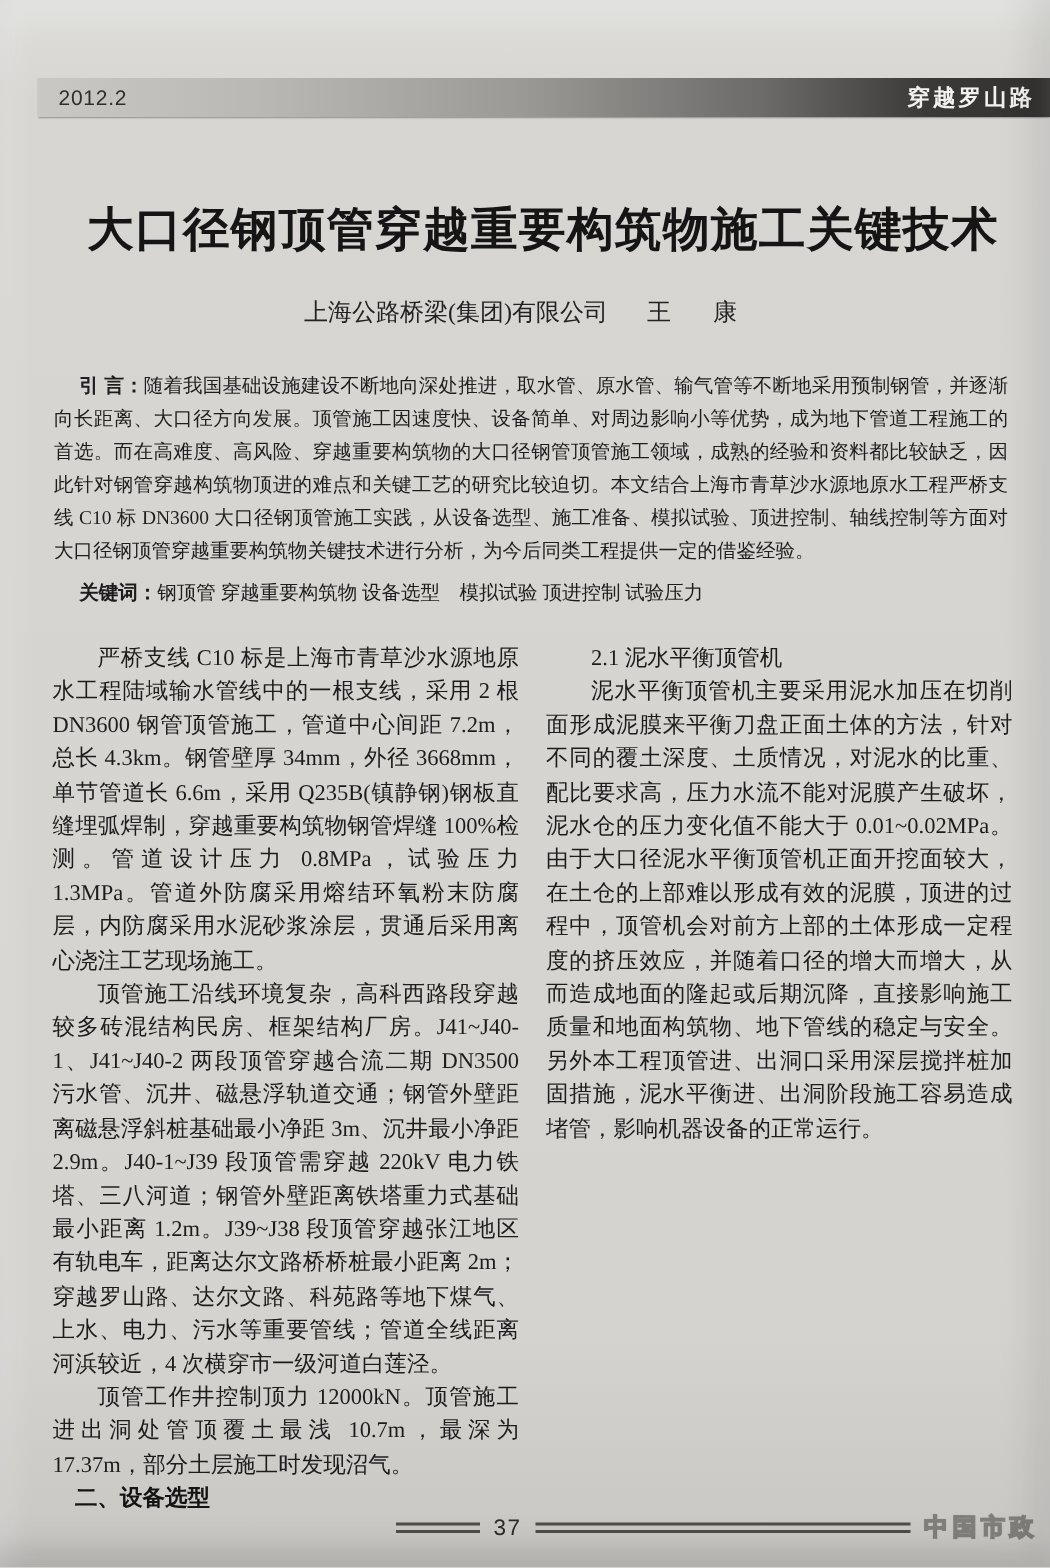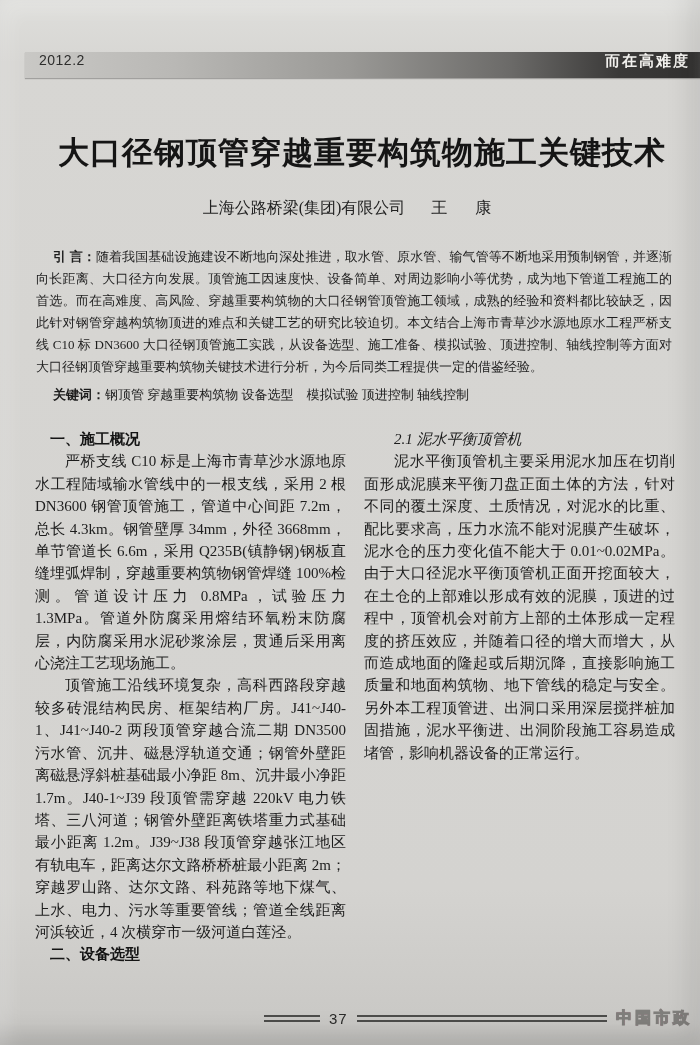--- a/index.html
+++ b/index.html
@@ -8,21 +8,21 @@
     background:linear-gradient(180deg,#dededb 0%,#d7d6d3 6%,#d4d3d0 85%,#c9c8c5 98%,#bdbcb9 100%);
     font-family:"Liberation Serif","DejaVu Serif",serif;
     color:#1c1c1c;
   }
   .page{position:absolute;inset:0;}
   .page::after{content:"";position:absolute;inset:0;pointer-events:none;
     box-shadow:inset -10px -12px 26px rgba(0,0,0,.10), inset 6px 8px 20px rgba(255,255,255,.28);}
   
   .header-bar{
     position:absolute;top:52px;left:25px;width:675px;height:26px;box-sizing:border-box;
-    display:flex;justify-content:space-between;padding:0 10px 0 14px;
+    display:flex;justify-content:space-between;align-items:center;padding:0 10px 0 14px;
     background:linear-gradient(90deg,#c9c8c5 0%,#b9b8b5 22%,#9a9996 48%,#6b6a68 72%,#3a3938 88%,#323130 100%);
     box-shadow:0 1px 1px rgba(0,0,0,.25);
   }
   .issue{font-family:"Liberation Sans","DejaVu Sans",sans-serif;font-size:14px;color:#2d2d2c;letter-spacing:.5px;}
   .column-tag{font-family:"Liberation Sans","DejaVu Sans",sans-serif;font-size:15px;font-weight:bold;color:#f2f1ee;letter-spacing:2px;}
   
   .title{
     position:absolute;top:120px;left:0;width:100%;margin:12px;text-align:center;
     font-family:"Liberation Sans","DejaVu Sans",sans-serif;
     font-size:31px;font-weight:800;letter-spacing:1px;color:#151515;
@@ -35,58 +35,58 @@
   .abstract .label,.keywords .label{font-family:"Liberation Sans","DejaVu Sans",sans-serif;font-weight:bold;text-align:right;}
   .keywords{margin:6px 0 0 0;font-size:13px;line-height:22px;text-indent:1.3em;font-weight:500;}
   
   .columns{position:absolute;top:428px;left:35px;right:25px;display:flex;gap:18px;}
   .col{flex:1;font-size:15px;line-height:22.4px;text-align:justify;}
   .col p{margin:0;text-indent:2em;}
   .sec-heading{
     margin:0;font-family:"Liberation Sans","DejaVu Sans",sans-serif;
     font-size:15px;font-weight:bold;text-indent:1em;line-height:22.4px;color:#141414;
   }
-  .sub-heading{margin:0;font-style:italic;font-weight:500;font-size:15px;line-height:22.4px;text-indent:2em;}
+  .sub-heading{margin:0;font-weight:500;font-size:15px;line-height:22.4px;text-indent:2em;}
   
   .footer{position:absolute;top:1007px;left:264px;right:8px;height:22px;display:flex;align-items:center;gap:9px;}
   .rule{height:3px;border-top:2px solid #4d4d4b;border-bottom:2px solid #4d4d4b;}
   .rule.short{width:56px;}
   .rule.long{flex:1;}
   .pagenum{font-family:"Liberation Sans","DejaVu Sans",sans-serif;font-size:15px;color:#2b2b2a;letter-spacing:1px;}
   .journal{
     font-family:"Liberation Sans","DejaVu Sans",sans-serif;font-size:16px;font-weight:bold;letter-spacing:3px;
     color:#be185d;-webkit-text-stroke:1px #807f7c;text-shadow:0 0 1px #8a8987;
   }
 </style>
 </head>
 <body>
 
 <div class="page">
 
   <div class="header-bar">
     <span class="issue">2012.2</span>
-    <span class="column-tag">而在高难度</span>
+    <span class="column-tag">穿越罗山路</span>
   </div>
 
   <h1 class="title">大口径钢顶管穿越重要构筑物施工关键技术</h1>
 
   <div class="byline">
     <span>上海公路桥梁(集团)有限公司</span><span class="author">王　康</span>
   </div>
 
   <div class="front-matter">
     <p class="abstract"><span class="label">引 言：</span><span>随着我国基础设施建设不断地向深处推进，取水管、原水管、输气管等不断地采用预制钢管，并逐渐向长距离、大口径方向发展。顶管施工因速度快、设备简单、对周边影响小等优势，成为地下管道工程施工的首选。而在高难度、高风险、穿越重要构筑物的大口径钢管顶管施工领域，成熟的经验和资料都比较缺乏，因此针对钢管穿越构筑物顶进的难点和关键工艺的研究比较迫切。本文结合上海市青草沙水源地原水工程严桥支线 C10 标 DN3600 大口径钢顶管施工实践，从设备选型、施工准备、模拟试验、顶进控制、轴线控制等方面对大口径钢顶管穿越重要构筑物关键技术进行分析，为今后同类工程提供一定的借鉴经验。</span></p>
-    <p class="keywords"><span class="label">关键词：</span><span>钢顶管 穿越重要构筑物 设备选型　模拟试验 顶进控制 轴线控制</span></p>
+    <p class="keywords"><span class="label">关键词：</span><span>钢顶管 穿越重要构筑物 设备选型　模拟试验 顶进控制 试验压力</span></p>
   </div>
 
   <div class="columns">
     <div class="col">
-      <h3 class="sec-heading">一、施工概况</h3>
       <p>严桥支线 C10 标是上海市青草沙水源地原水工程陆域输水管线中的一根支线，采用 2 根 DN3600 钢管顶管施工，管道中心间距 7.2m，总长 4.3km。钢管壁厚 34mm，外径 3668mm，单节管道长 6.6m，采用 Q235B(镇静钢)钢板直缝埋弧焊制，穿越重要构筑物钢管焊缝 100%检测。管道设计压力 0.8MPa，试验压力 1.3MPa。管道外防腐采用熔结环氧粉末防腐层，内防腐采用水泥砂浆涂层，贯通后采用离心浇注工艺现场施工。</p>
-      <p>顶管施工沿线环境复杂，高科西路段穿越较多砖混结构民房、框架结构厂房。J41~J40-1、J41~J40-2 两段顶管穿越合流二期 DN3500 污水管、沉井、磁悬浮轨道交通；钢管外壁距离磁悬浮斜桩基础最小净距 8m、沉井最小净距 1.7m。J40-1~J39 段顶管需穿越 220kV 电力铁塔、三八河道；钢管外壁距离铁塔重力式基础最小距离 1.2m。J39~J38 段顶管穿越张江地区有轨电车，距离达尔文路桥桥桩最小距离 2m；穿越罗山路、达尔文路、科苑路等地下煤气、上水、电力、污水等重要管线；管道全线距离河浜较近，4 次横穿市一级河道白莲泾。</p>
+      <p>顶管施工沿线环境复杂，高科西路段穿越较多砖混结构民房、框架结构厂房。J41~J40-1、J41~J40-2 两段顶管穿越合流二期 DN3500 污水管、沉井、磁悬浮轨道交通；钢管外壁距离磁悬浮斜桩基础最小净距 3m、沉井最小净距 2.9m。J40-1~J39 段顶管需穿越 220kV 电力铁塔、三八河道；钢管外壁距离铁塔重力式基础最小距离 1.2m。J39~J38 段顶管穿越张江地区有轨电车，距离达尔文路桥桥桩最小距离 2m；穿越罗山路、达尔文路、科苑路等地下煤气、上水、电力、污水等重要管线；管道全线距离河浜较近，4 次横穿市一级河道白莲泾。</p>
+      <p>顶管工作井控制顶力 12000kN。顶管施工进出洞处管顶覆土最浅 10.7m，最深为 17.37m，部分土层施工时发现沼气。</p>
       <h3 class="sec-heading">二、设备选型</h3>
     </div>
     <div class="col">
       <h4 class="sub-heading">2.1 泥水平衡顶管机</h4>
       <p>泥水平衡顶管机主要采用泥水加压在切削面形成泥膜来平衡刀盘正面土体的方法，针对不同的覆土深度、土质情况，对泥水的比重、配比要求高，压力水流不能对泥膜产生破坏，泥水仓的压力变化值不能大于 0.01~0.02MPa。由于大口径泥水平衡顶管机正面开挖面较大，在土仓的上部难以形成有效的泥膜，顶进的过程中，顶管机会对前方上部的土体形成一定程度的挤压效应，并随着口径的增大而增大，从而造成地面的隆起或后期沉降，直接影响施工质量和地面构筑物、地下管线的稳定与安全。另外本工程顶管进、出洞口采用深层搅拌桩加固措施，泥水平衡进、出洞阶段施工容易造成堵管，影响机器设备的正常运行。</p>
     </div>
   </div>
 
   <div class="footer">
     <span class="rule short"></span>

